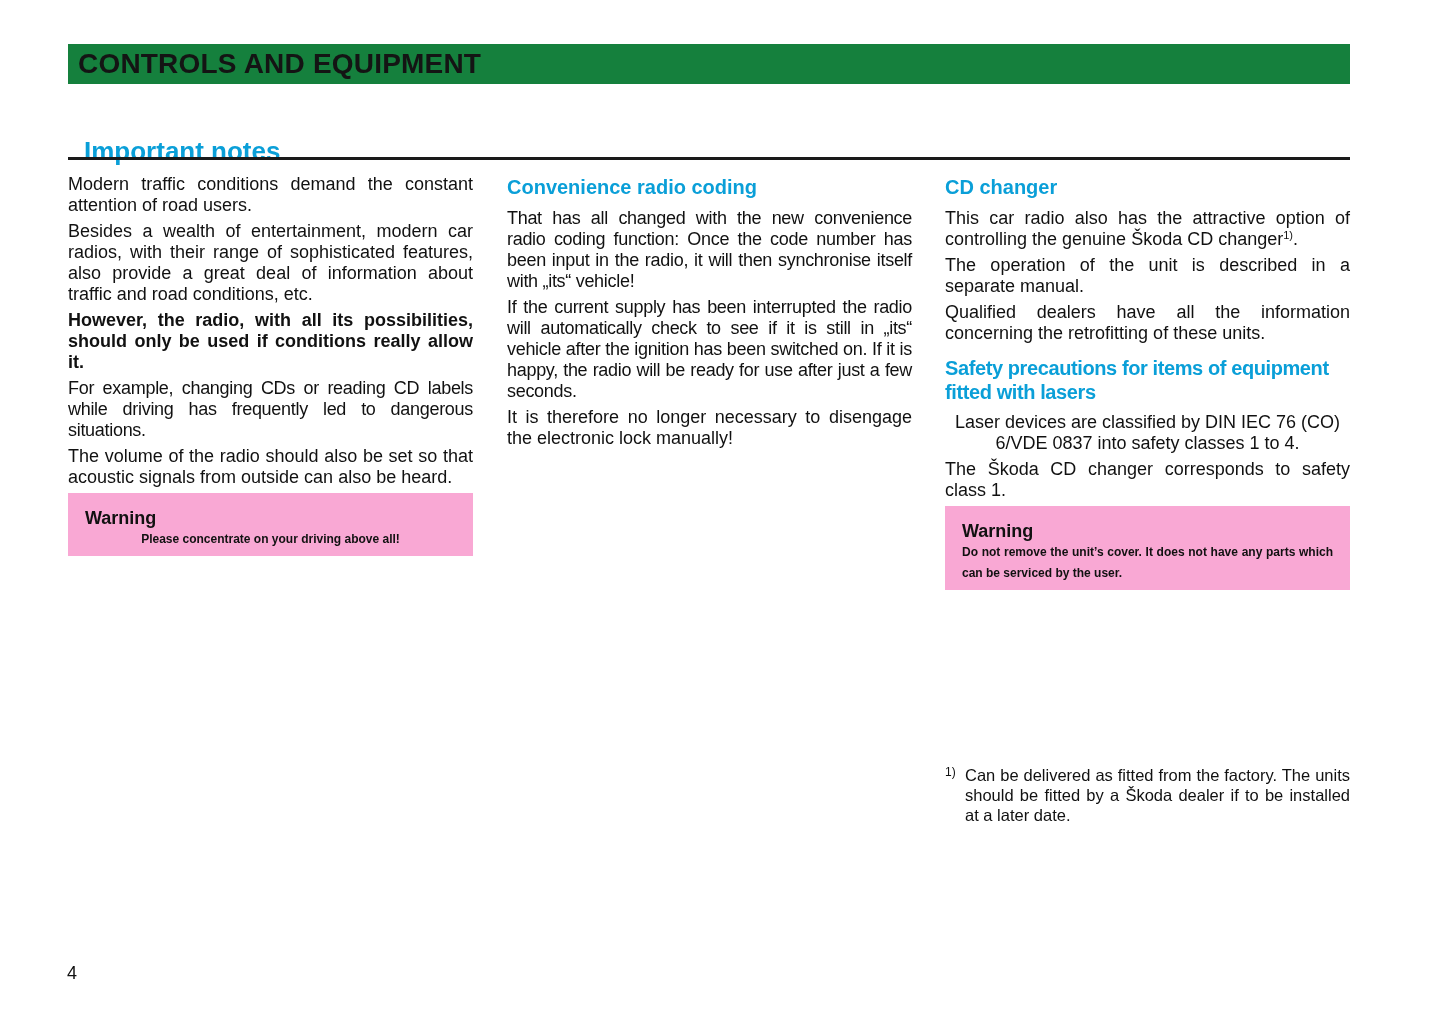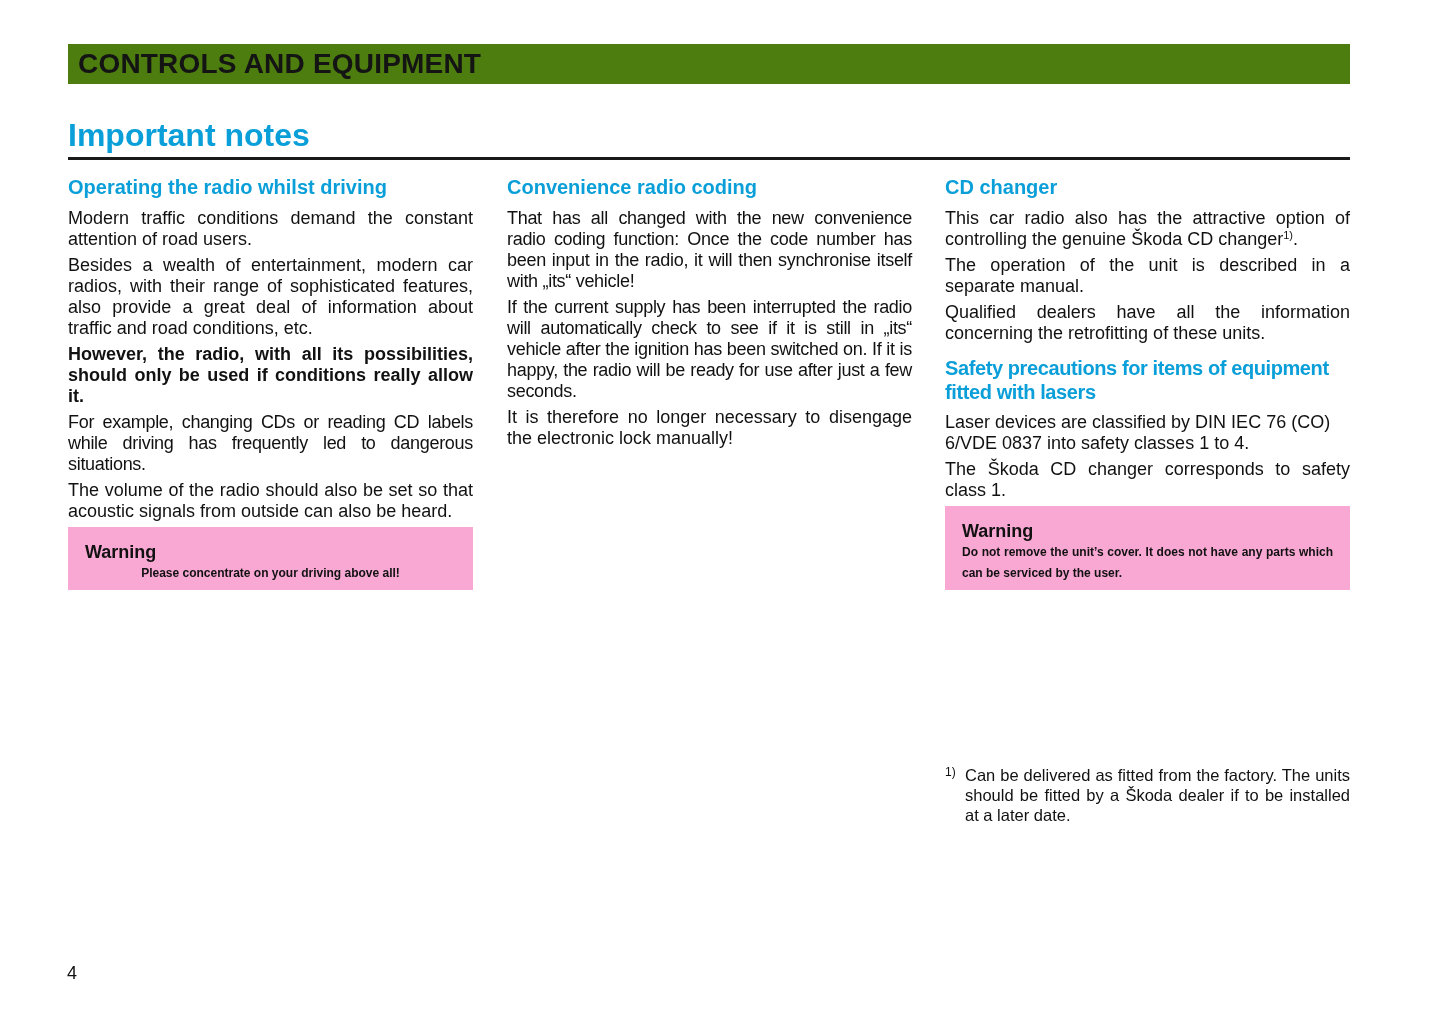--- a/index.html
+++ b/index.html
@@ -14,39 +14,39 @@
       overflow: hidden;
       font-family: "Liberation Sans", sans-serif;
       color: #111111;
     }
     .chapter-band {
       position: absolute;
       left: 68px;
       top: 44px;
       width: 1282px;
       height: 40px;
-      background: #4d7c0f;
+      background: #15803d;
     }
     .chapter-title {
       position: absolute;
       left: 10px;
       top: 3px;
       margin: 0;
       font-size: 28px;
       font-weight: bold;
       line-height: 34px;
       color: #141414;
       letter-spacing: 0.2px;
     }
     .section-title {
       position: absolute;
       left: 68px;
       top: 118px;
-      margin: 0;
-      font-size: 32px;
+      margin: 16px;
+      font-size: 26px;
       font-weight: bold;
       line-height: 34px;
       color: #0a9fd8;
     }
     .section-rule {
       position: absolute;
       left: 68px;
       top: 157px;
       width: 1282px;
       height: 3px;
@@ -144,21 +144,20 @@
 <body>
 
 <div class="chapter-band">
   <h1 class="chapter-title">CONTROLS AND EQUIPMENT</h1>
 </div>
 
 <h2 class="section-title">Important notes</h2>
 <div class="section-rule"></div>
 
 <div class="col col-1">
-  <h3 class="sub-heading">Operating the radio whilst driving</h3>
   <p class="para">Modern traffic conditions demand the constant attention of road users.</p>
   <p class="para">Besides a wealth of entertainment, modern car radios, with their range of sophisticated features, also provide a great deal of information about traffic and road conditions, etc.</p>
   <p class="para bold">However, the radio, with all its possibilities, should only be used if conditions really allow it.</p>
   <p class="para tight">For example, changing CDs or reading CD labels while driving has frequently led to dangerous situations.</p>
   <p class="para">The volume of the radio should also be set so that acoustic signals from outside can also be heard.</p>
   <div class="warning-box">
     <p class="warning-label">Warning</p>
     <p class="warning-text" style="text-align:center;">Please concentrate on your driving above all!</p>
   </div>
 </div>
@@ -170,21 +169,21 @@
   <p class="para">It is therefore no longer necessary to disengage the electronic lock manually!</p>
 </div>
 
 <div class="col col-3">
   <h3 class="sub-heading">CD changer</h3>
   <p class="para"><span>This car radio also has the attractive option of controlling the genuine Škoda CD changer</span><sup class="fn">1)</sup><span>.</span></p>
   <p class="para">The operation of the unit is described in a separate manual.</p>
   <p class="para">Qualified dealers have all the information concerning the retrofitting of these units.</p>
   <div class="spacer-laser"></div>
   <h3 class="sub-heading two-line">Safety precautions for items of equipment fitted with lasers</h3>
-  <p class="para" style="text-align:left;">Laser devices are classified by DIN IEC 76 (CO) 6/VDE 0837 into safety classes 1 to 4.</p>
+  <p class="para" style="text-align:center;">Laser devices are classified by DIN IEC 76 (CO) 6/VDE 0837 into safety classes 1 to 4.</p>
   <p class="para">The Škoda CD changer corresponds to safety class 1.</p>
   <div class="warning-box">
     <p class="warning-label">Warning</p>
     <p class="warning-text">Do not remove the unit’s cover. It does not have any parts which can be serviced by the user.</p>
   </div>
 </div>
 
 <div class="footnote">
   <span class="footnote-mark">1)</span>
   <p class="footnote-text">Can be delivered as fitted from the factory. The units should be fitted by a Škoda dealer if to be installed at a later date.</p>

